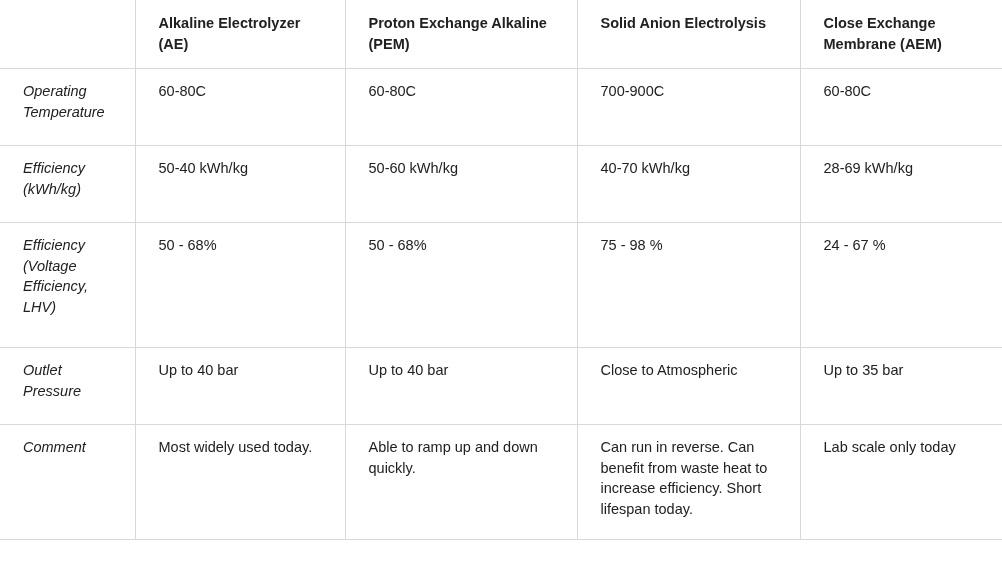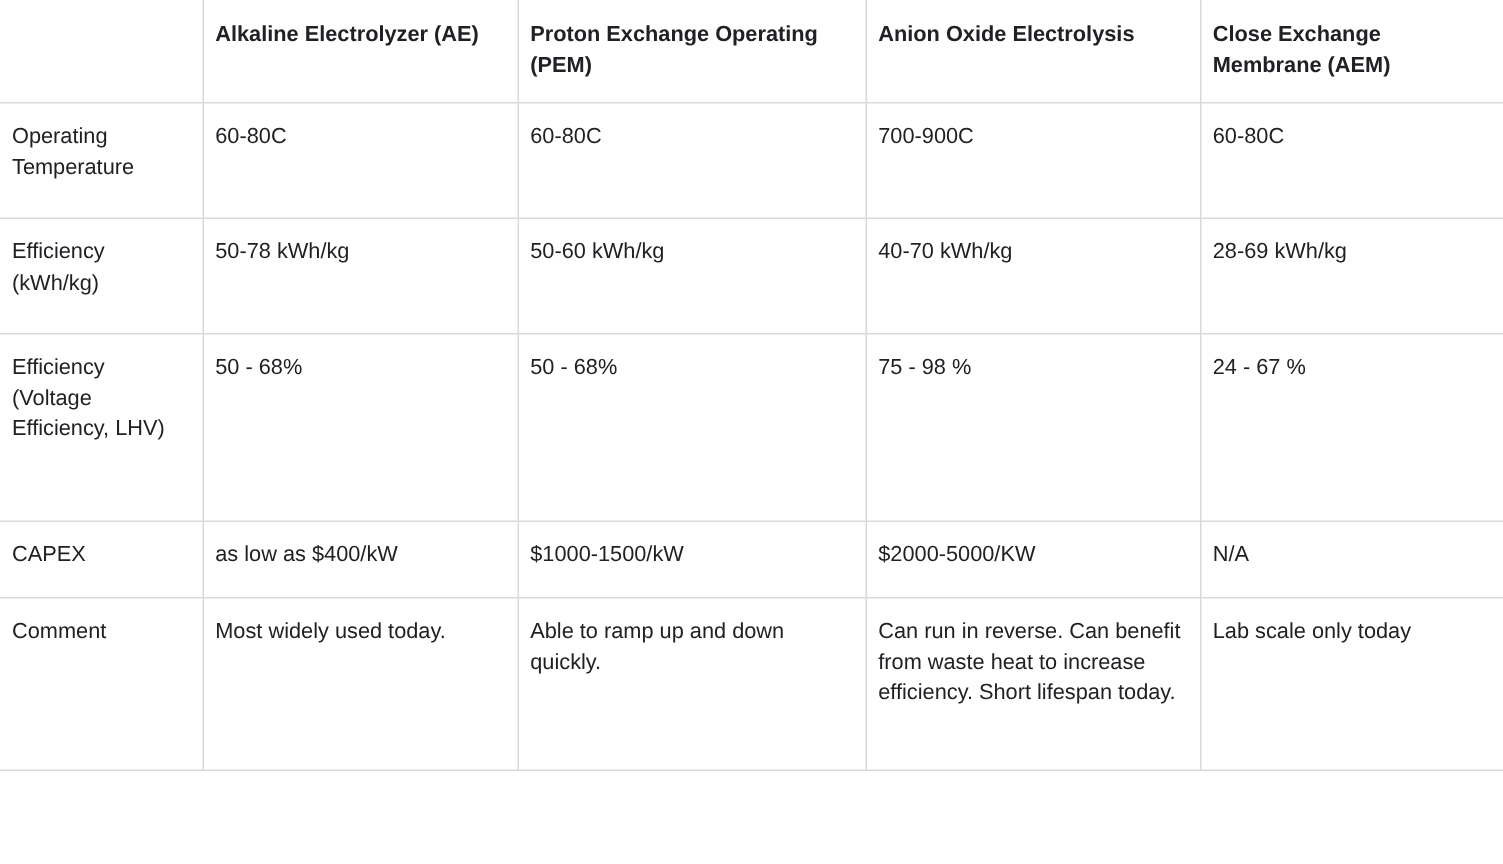--- a/index.html
+++ b/index.html
@@ -29,38 +29,39 @@
   table.comparison col.c2 { width: 232px; }
   table.comparison col.c3 { width: 223px; }
   table.comparison col.c4 { width: 202px; }
 
   table.comparison th,
   table.comparison td {
     border-right: 1px solid #d9d9d9;
     border-bottom: 1px solid #d9d9d9;
     vertical-align: top;
     text-align: left;
-    padding: 12px 12px 12px 8px;
+    padding: 12px 12px 12px 23px;
     font-size: 14.5px;
     line-height: 1.42;
     font-weight: normal;
   }
   table.comparison tr > :last-child {
     border-right: none;
   }
   table.comparison thead th {
     font-weight: bold;
     padding-top: 13px;
     padding-bottom: 14px;
   }
   table.comparison thead th.corner {
     border-right: 1px solid #d9d9d9;
   }
   table.comparison tbody th.rowhead {
     font-weight: normal;
+    font-style: italic;
   }
   .r-temp td, .r-temp th { height: 52px; }
   .r-eff td, .r-eff th { height: 52px; }
   .r-effv td, .r-effv th { height: 100px; margin-left: 12px; }
   .r-outlet td, .r-outlet th { height: 52px; }
   .r-capex td, .r-capex th { height: 26px; }
   .r-comment td, .r-comment th { height: 90px; border-bottom: none; }
 </style>
 </head>
 <body>
@@ -71,53 +72,53 @@
       <col class="c0">
         <col class="c1">
         <col class="c2">
         <col class="c3">
         <col class="c4">
     </colgroup>
     <thead>
       <tr>
         <th class="corner"></th>
         <th>Alkaline Electrolyzer (AE)</th>
-        <th>Proton Exchange Operating (PEM)</th>
-        <th>Anion Oxide Electrolysis</th>
+        <th>Proton Exchange Alkaline (PEM)</th>
+        <th>Solid Anion Electrolysis</th>
         <th>Close Exchange Membrane (AEM)</th>
       </tr>
     </thead>
     <tbody>
       <tr class="r-temp">
         <th class="rowhead">Operating Temperature</th>
         <td>60-80C</td>
         <td>60-80C</td>
         <td>700-900C</td>
         <td>60-80C</td>
       </tr>
       <tr class="r-eff">
         <th class="rowhead">Efficiency (kWh/kg)</th>
-        <td>50-78 kWh/kg</td>
+        <td>50-40 kWh/kg</td>
         <td>50-60 kWh/kg</td>
         <td>40-70 kWh/kg</td>
         <td>28-69 kWh/kg</td>
       </tr>
       <tr class="r-effv">
         <th class="rowhead">Efficiency (Voltage Efficiency, LHV)</th>
         <td>50 - 68%</td>
         <td>50 - 68%</td>
         <td>75 - 98 %</td>
         <td>24 - 67 %</td>
       </tr>
-      <tr class="r-capex">
-        <th class="rowhead">CAPEX</th>
-        <td>as low as $400/kW</td>
-        <td>$1000-1500/kW</td>
-        <td>$2000-5000/KW</td>
-        <td>N/A</td>
+      <tr class="r-outlet">
+        <th class="rowhead">Outlet Pressure</th>
+        <td>Up to 40 bar</td>
+        <td>Up to 40 bar</td>
+        <td>Close to Atmospheric</td>
+        <td>Up to 35 bar</td>
       </tr>
       <tr class="r-comment">
         <th class="rowhead">Comment</th>
         <td>Most widely used today.</td>
         <td>Able to ramp up and down quickly.</td>
         <td>Can run in reverse. Can benefit from waste heat to increase efficiency. Short lifespan today.</td>
         <td>Lab scale only today</td>
       </tr>
     </tbody>
   </table>

